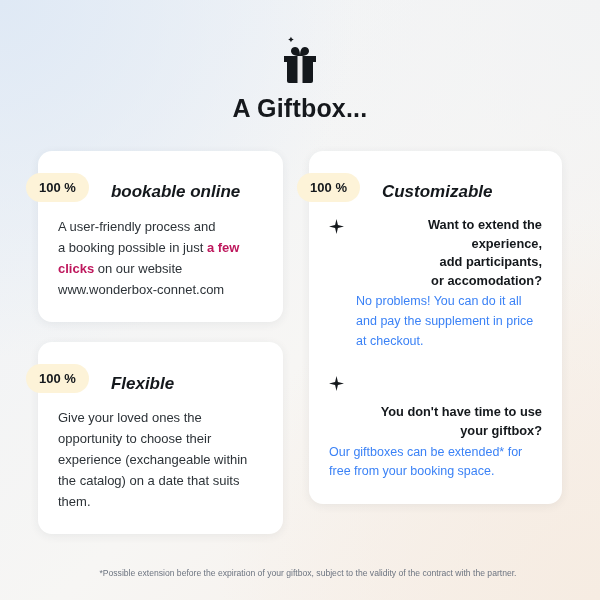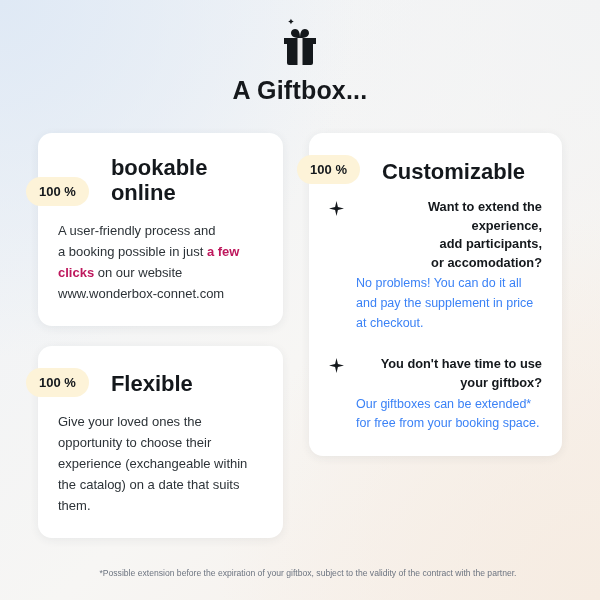--- a/index.html
+++ b/index.html
@@ -20,21 +20,21 @@
     box-sizing: border-box;
     background:
       radial-gradient(circle at 0% 0%, #dfe9f5 0%, rgba(223,233,245,0) 42%),
       radial-gradient(circle at 100% 100%, #f6ece2 0%, rgba(246,236,226,0) 45%),
       radial-gradient(circle at 100% 0%, #f2f3f4 0%, rgba(242,243,244,0) 40%),
       linear-gradient(135deg, #eef2f7 0%, #f7f6f4 55%, #f7efe8 100%);
   }
 
   
   .header {
-    padding-top: 18px;
+    padding-top: 36px;
     text-align: center;
   }
   .gift-icon {
     display: block;
     margin: 0 auto 10px auto;
     width: 44px;
     height: 48px;
   }
   .title {
     margin: 0;
@@ -82,41 +82,42 @@
     background: #fdf3d8;
     color: #14181c;
     font-size: 13px;
     font-weight: bold;
     border-radius: 999px;
     padding: 7px 13px;
     white-space: nowrap;
     margin-left: -32px;
   }
   .card-title {
-    font-size: 22px;
+    font-size: 17px;
     font-weight: bold;
     color: #14181c;
     line-height: 1.15;
+    font-style: italic;
   }
 
   .body-text {
     font-size: 13px;
     line-height: 1.62;
     color: #2d3338;
   }
   .body-text b { color: #be185d; font-weight: bold; }
 
   
   .bullet-item {
     display: flex;
     gap: 12px;
     align-items: flex-start;
     margin-bottom: 22px;
   }
-  .bullet-item:last-child { margin-bottom: 0; }
+  .bullet-item:last-child { margin-bottom: 0; flex-direction: column; }
   .spark {
     flex: 0 0 auto;
     width: 15px;
     height: 15px;
     margin-top: 3px;
   }
   .bullet-body { flex: 1 1 auto; }
   .bullet-head {
     font-size: 12.8px;
     font-weight: bold;

